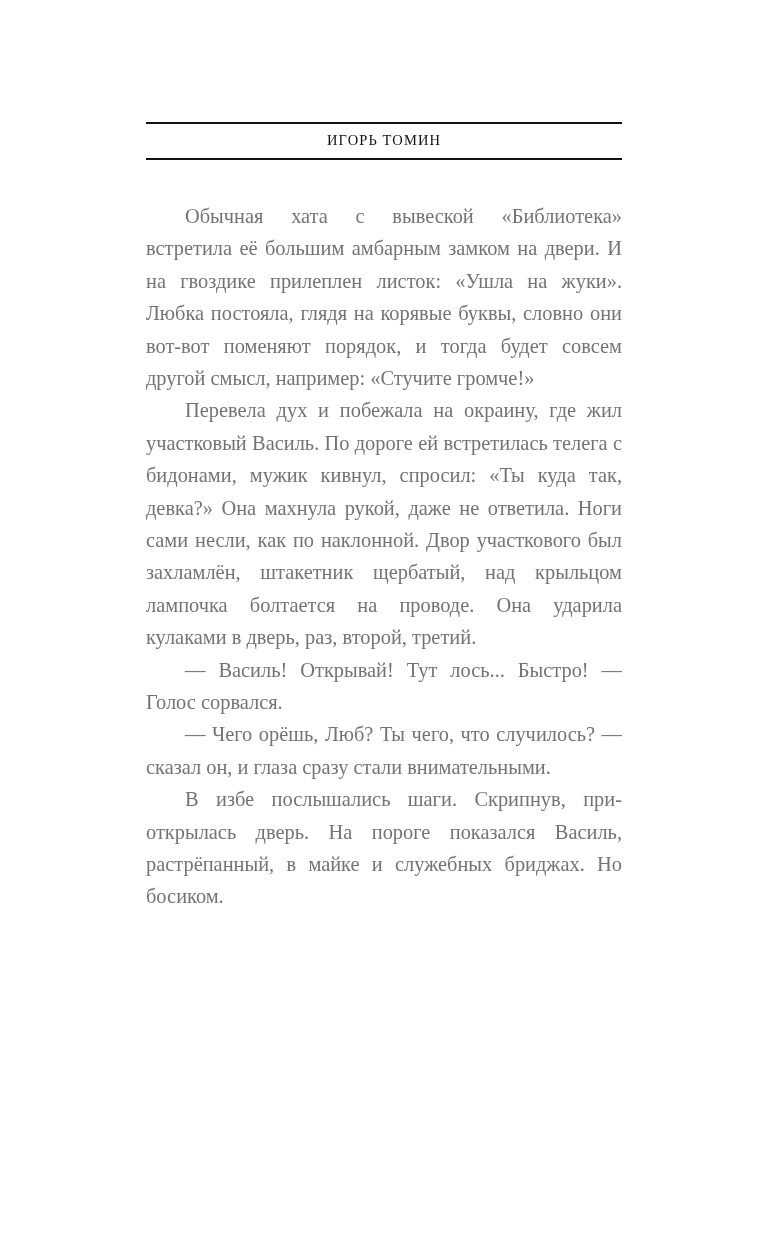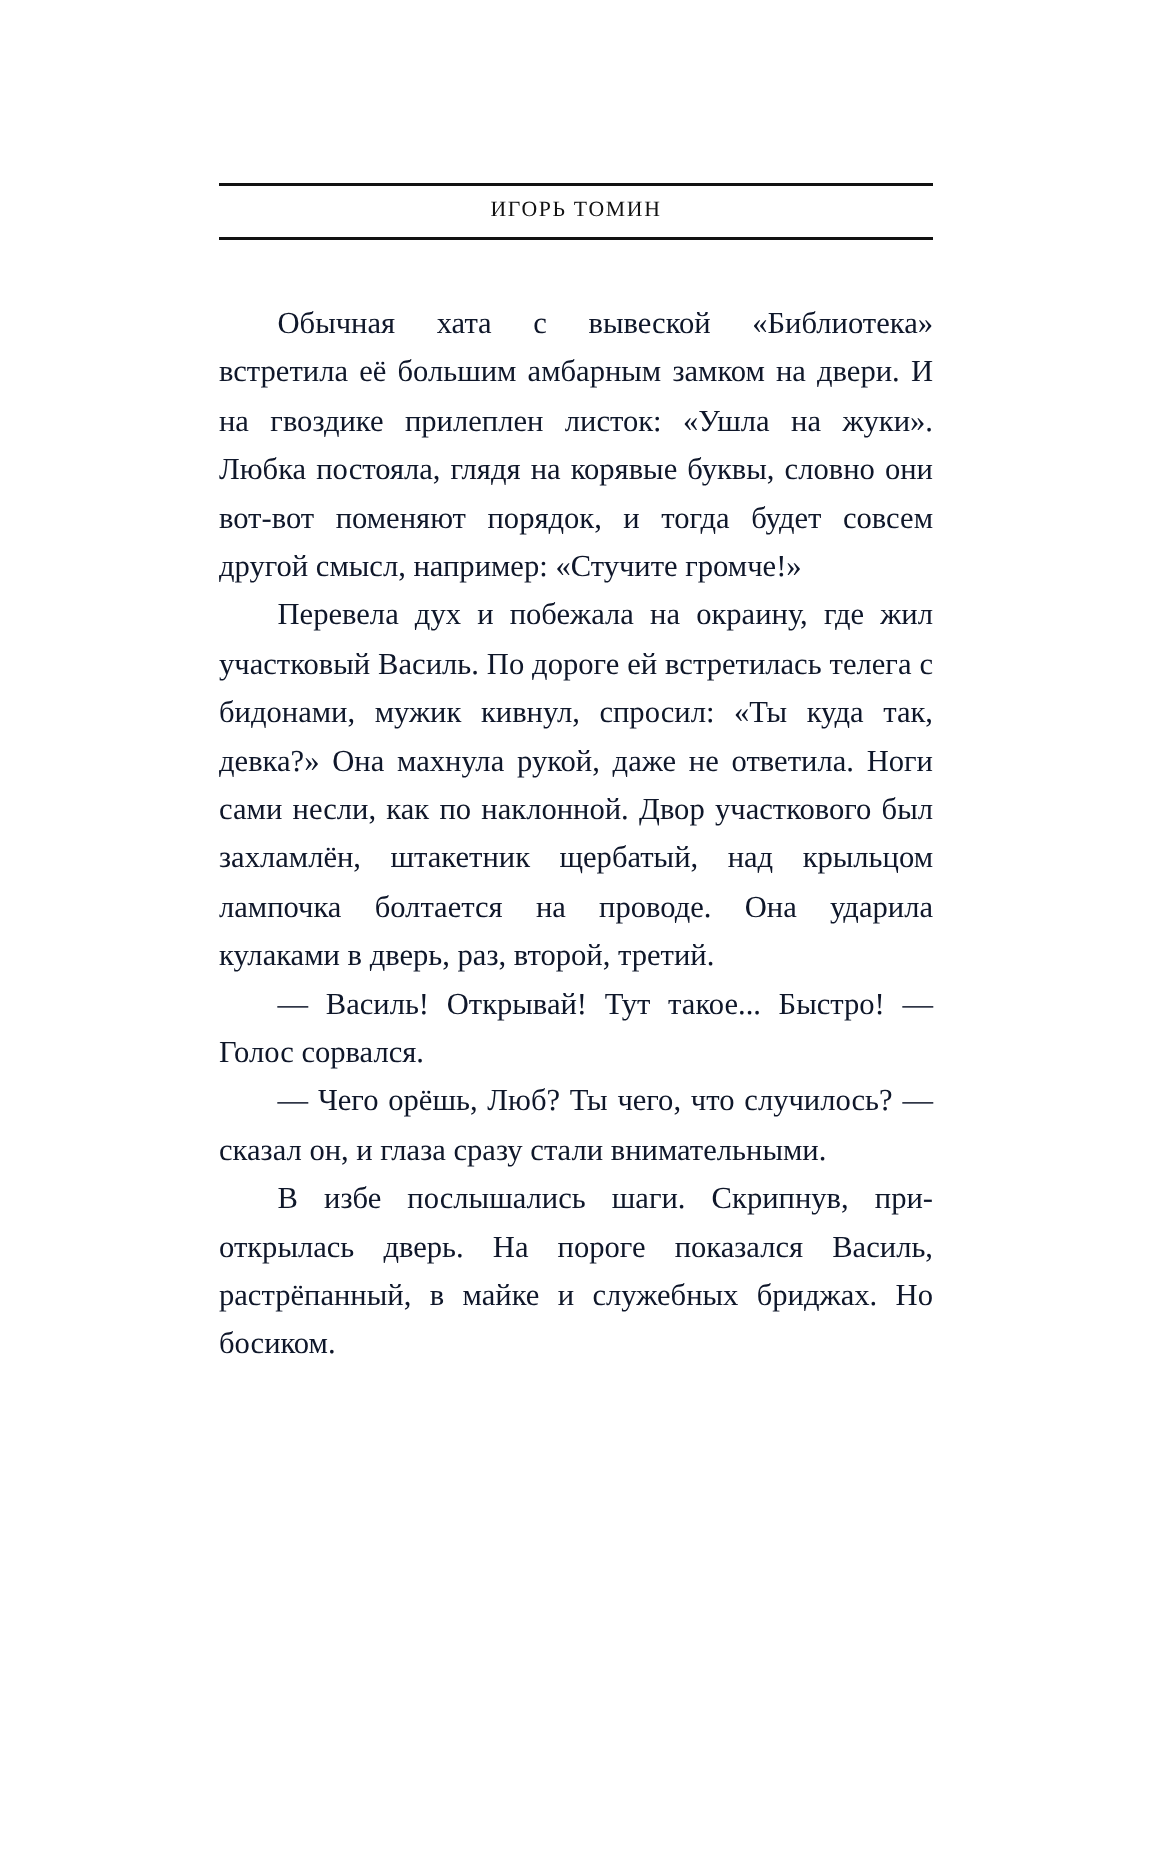--- a/index.html
+++ b/index.html
@@ -33,37 +33,37 @@
     border-bottom: 2.2px solid #111111;
     border-top: 2.2px solid #111111;
     padding-top: 9px;
     line-height: 1.1;
   }
   .body-text {
     margin-top: 40px;
     font-family: "Liberation Serif", serif;
     font-size: 20.4px;
     line-height: 32.4px;
-    color: #0f172a;
+    color: #737373;
     text-align: justify;
     text-justify: inter-word;
     hyphens: manual;
   }
   .body-text p {
     margin: 0;
     text-indent: 39px;
   }
 </style>
 </head>
 <body>
 
 <div class="page">
   <div class="content">
     <div class="running-head">Игорь Томин</div>
     <div class="body-text">
       <p>Обычная хата с вывеской «Библиотека» встретила её большим амбарным замком на двери. И на гвоздике прилеплен листок: «Ушла на жуки». Любка постояла, глядя на корявые буквы, словно они вот-вот поменяют порядок, и тогда будет совсем другой смысл, например: «Стучите громче!»</p>
       <p>Перевела дух и побежала на окраину, где жил участковый Василь. По дороге ей встре­тилась телега с бидонами, мужик кивнул, спро­сил: «Ты куда так, девка?» Она махнула рукой, даже не ответила. Ноги сами несли, как по наклонной. Двор участкового был захламлён, штакетник щербатый, над крыльцом лампочка болтается на проводе. Она ударила кулаками в дверь, раз, второй, третий.</p>
-      <p>— Василь! Открывай! Тут такое... Быстро! — Голос сорвался.</p>
+      <p>— Василь! Открывай! Тут лось... Быстро! — Голос сорвался.</p>
       <p>— Чего орёшь, Люб? Ты чего, что случи­лось? — сказал он, и глаза сразу стали внима­тельными.</p>
       <p>В избе послышались шаги. Скрипнув, при­открылась дверь. На пороге показался Василь, растрёпанный, в майке и служебных бриджах. Но босиком.</p>
     </div>
   </div>
 </div>
 
 </body></html>

